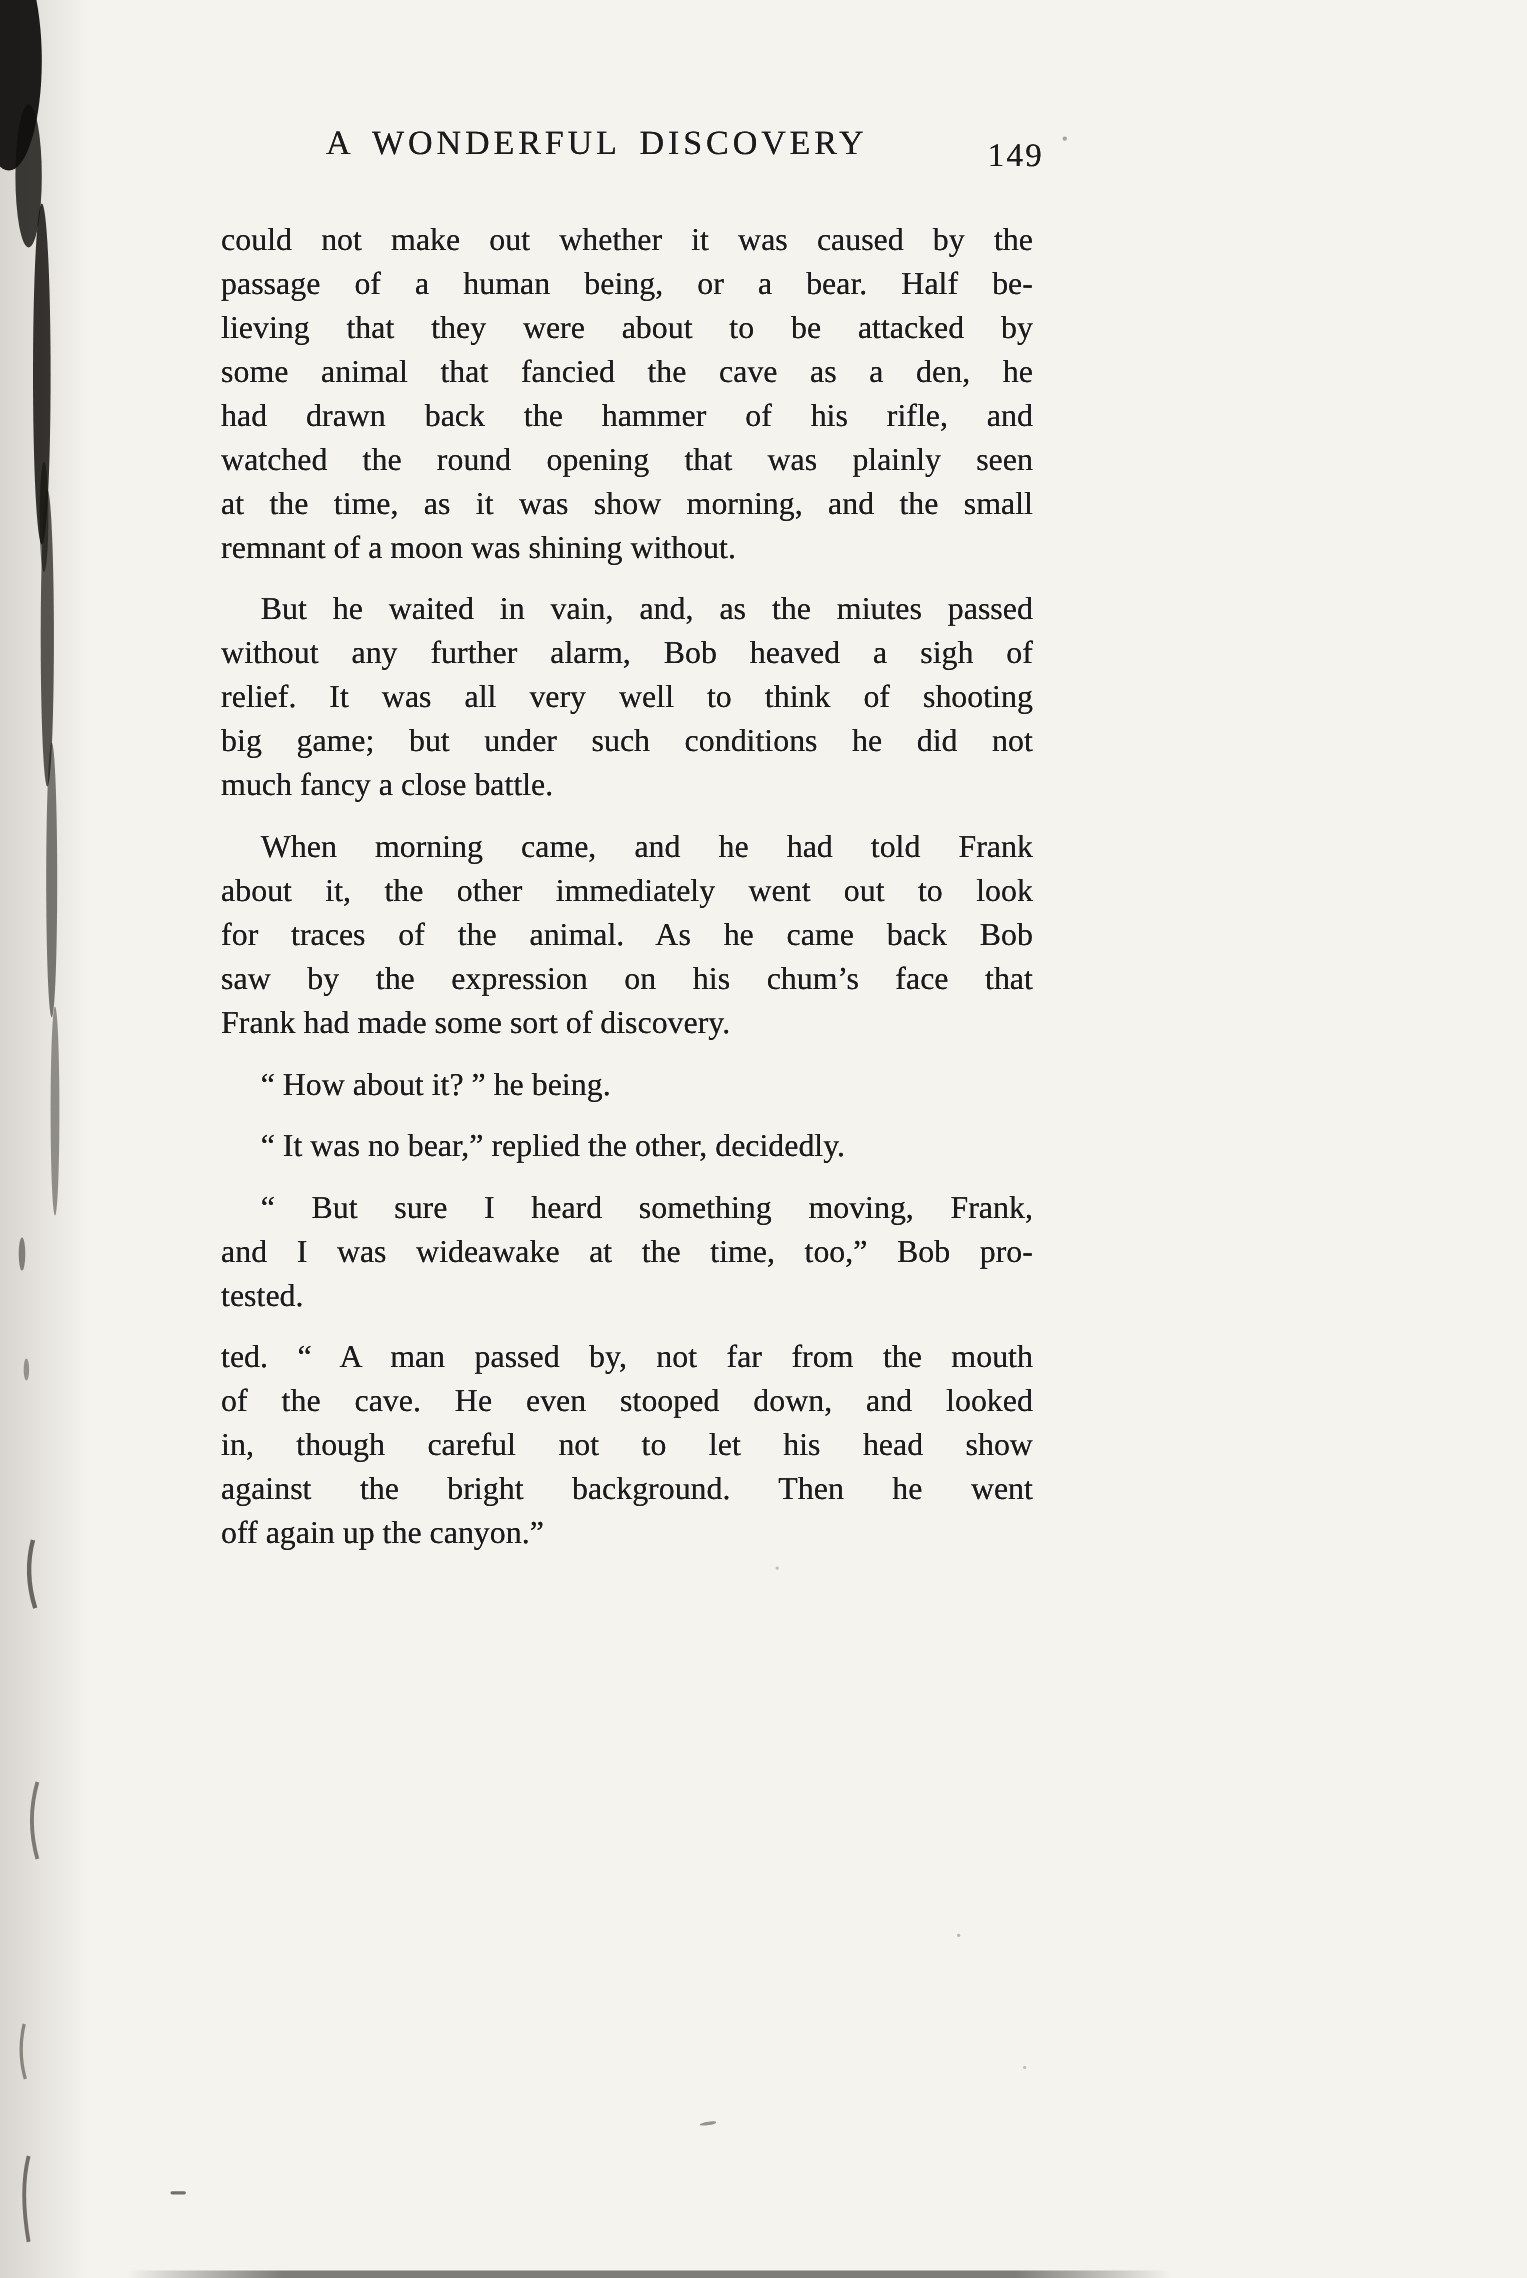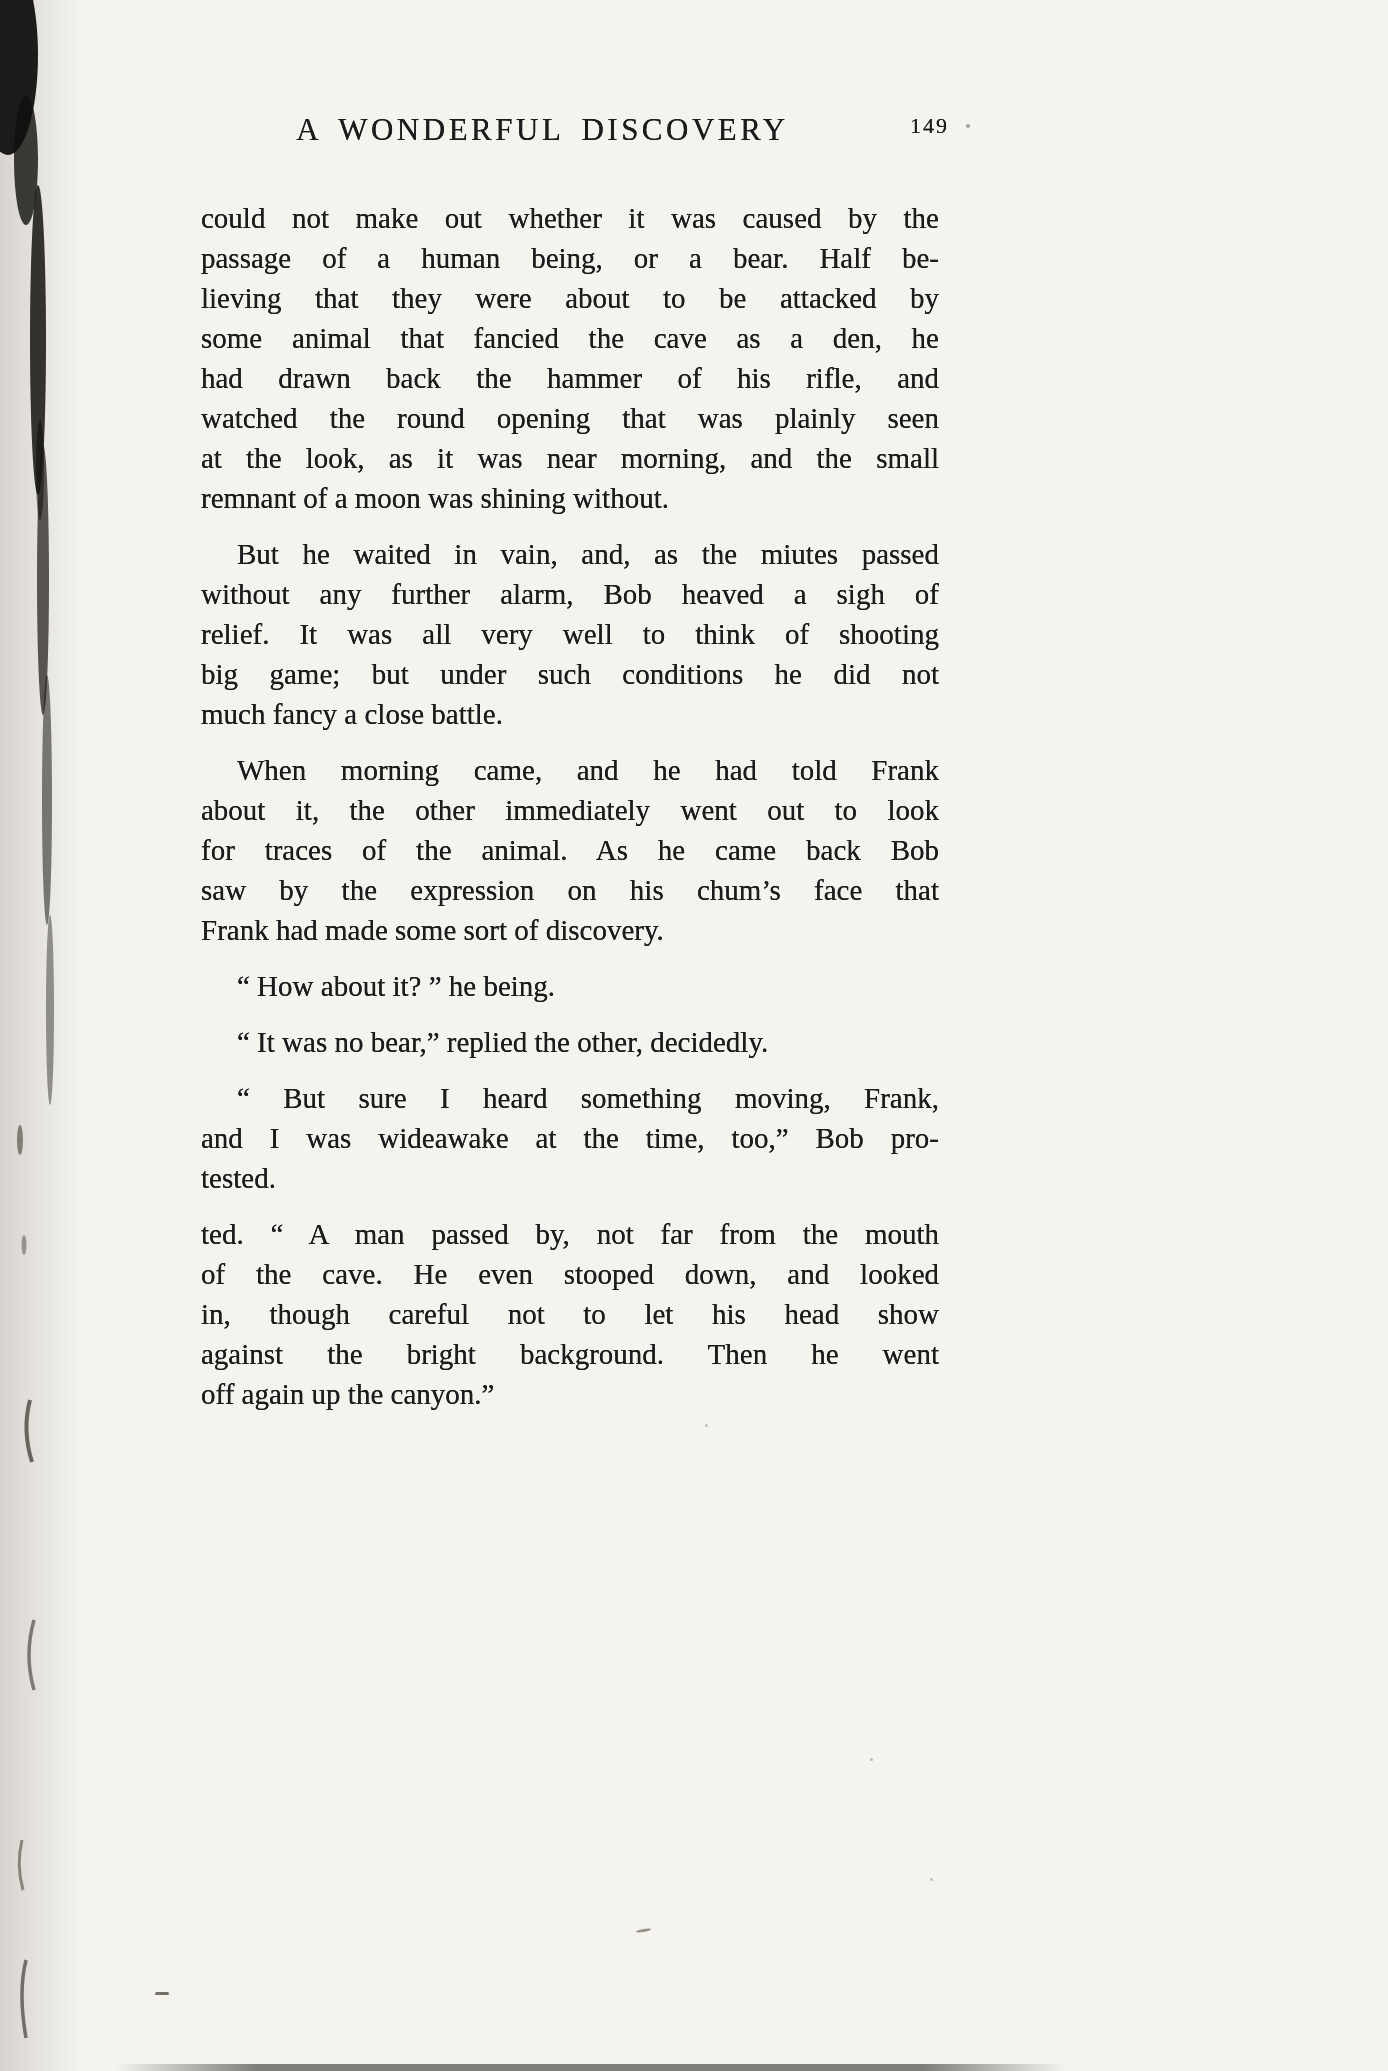--- a/index.html
+++ b/index.html
@@ -48,22 +48,22 @@
     text-align: center;
     padding-right: 55px;
     font-size: 31px;
     letter-spacing: 3.5px;
     word-spacing: 7px;
     text-shadow: 0 0 0.5px currentColor;
   }
   .page-number {
     position: absolute;
     right: 6px;
-    top: 1px;
-    font-size: 22px;
+    top: 13px;
+    font-size: 30px;
     letter-spacing: 2px;
     text-shadow: 0 0 0.5px currentColor;
   }
 
   
   .text-block {
     position: absolute;
     left: 185px;
     top: 182px;
     width: 770px;
@@ -136,21 +136,21 @@
   </div>
 
   <div class="text-block">
       <div class="para">
         <div class="line">could not make out whether it was caused by the</div>
         <div class="line">passage of a human being, or a bear. Half be-</div>
         <div class="line">lieving that they were about to be attacked by</div>
         <div class="line">some animal that fancied the cave as a den, he</div>
         <div class="line">had drawn back the hammer of his rifle, and</div>
         <div class="line">watched the round opening that was plainly seen</div>
-        <div class="line">at the look, as it was near morning, and the small</div>
+        <div class="line">at the time, as it was show morning, and the small</div>
         <div class="line last">remnant of a moon was shining without.</div>
       </div>
       <div class="para">
         <div class="line indent">But he waited in vain, and, as the miutes passed</div>
         <div class="line">without any further alarm, Bob heaved a sigh of</div>
         <div class="line">relief. It was all very well to think of shooting</div>
         <div class="line">big game; but under such conditions he did not</div>
         <div class="line last">much fancy a close battle.</div>
       </div>
       <div class="para">

